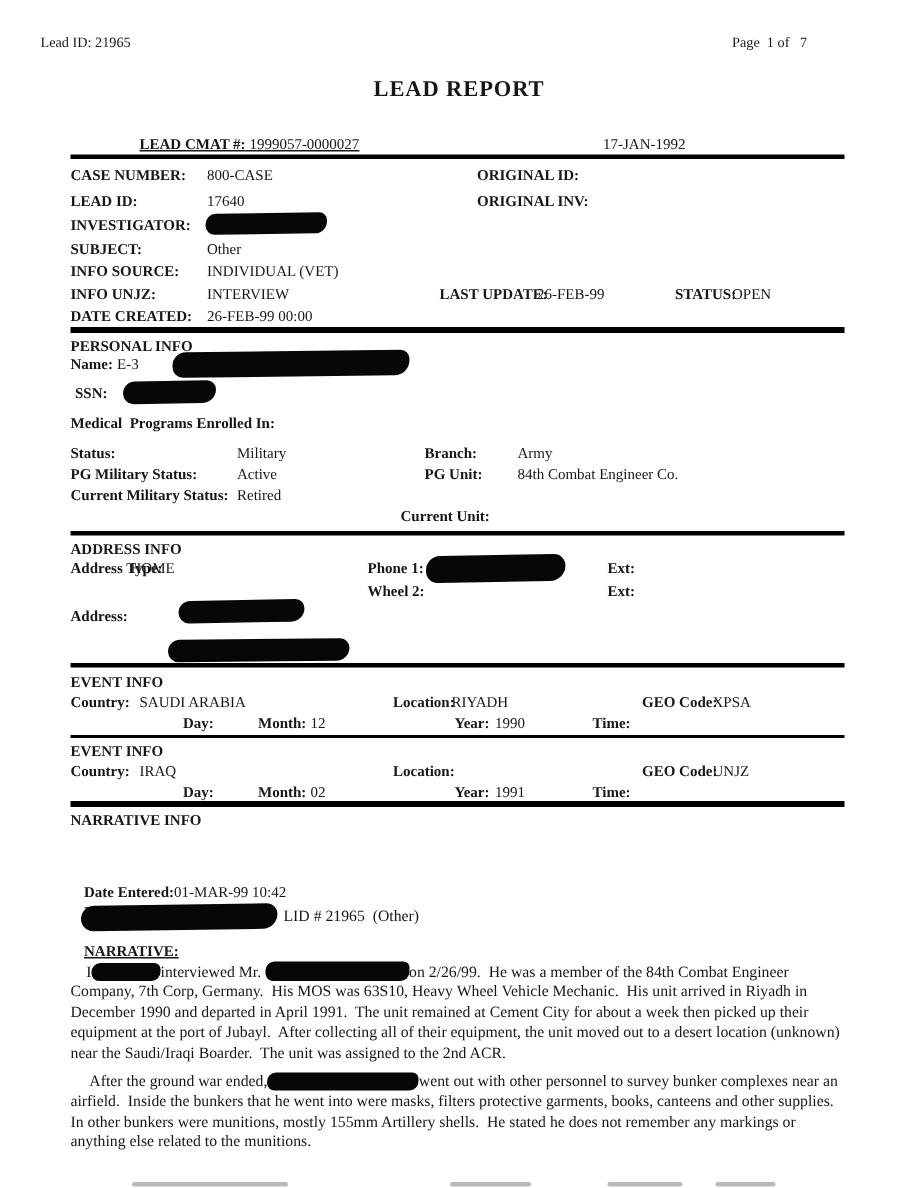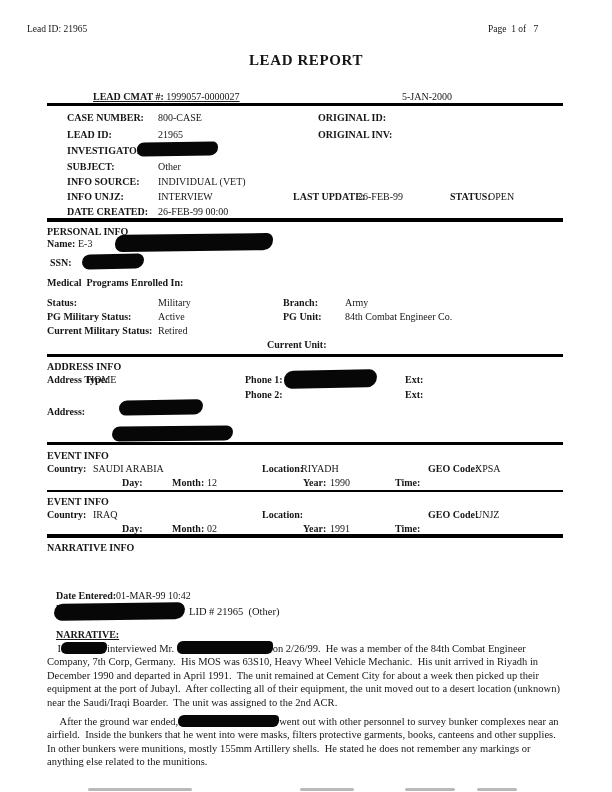--- a/index.html
+++ b/index.html
@@ -7,21 +7,21 @@
   .page {
     position:relative; width:612px; height:792px; background:#ffffff;
     font-family:"Liberation Serif", serif; color:#161616; overflow:hidden;
   }
   .t { white-space:pre-wrap; }
   .b { font-weight:700; }
   .abs { position:absolute; }
   .row { position:absolute; left:47px; width:518px; font-size:10px; line-height:12px; }
   .sub { left:56px;margin-top:35px; }
   .rule { position:absolute; left:47px; width:516px; background:#000; }
-  .lw  { display:inline-block; width:91px;margin-left:20px; }
+  .lw  { display:inline-block; width:91px; }
   .lw2 { display:inline-block; width:111px; }
   .redact {
     display:inline-block; background:#070707; border-radius:7px 5px 8px 6px;
   }
   .redact.inline { vertical-align:text-bottom; border-radius:6px 4px 6px 5px; }
   .hdr { position:absolute; top:24px; font-size:9.5px; }
   .title {
     position:absolute; top:52px; left:0; width:100%; text-align:center;
     font-size:15px; font-weight:700; letter-spacing:0.6px;
   }
@@ -38,30 +38,30 @@
 
 <div class="page">
 
   <div class="hdr t" style="left:27px">Lead ID: 21965</div>
   <div class="hdr t" style="left:488px">Page  1 of   7</div>
 
   <div class="title t">LEAD REPORT</div>
 
   <div class="cmat">
     <span class="b t">LEAD CMAT #:</span><span class="t"> 1999057-0000027</span>
-    <span class="abs t" style="left:309px">5-JAN-2000</span>
+    <span class="abs t" style="left:309px">17-JAN-1992</span>
   </div>
   <div class="rule" style="top:103px;height:3px"></div>
 
   <div class="row" style="top:112px">
     <span class="lw b t">CASE NUMBER:</span><span class="t">800-CASE</span>
     <span class="abs b t" style="left:271px">ORIGINAL ID:</span>
   </div>
   <div class="row" style="top:129px">
-    <span class="lw b t">LEAD ID:</span><span class="t">21965</span>
+    <span class="lw b t">LEAD ID:</span><span class="t">17640</span>
     <span class="abs b t" style="left:271px">ORIGINAL INV:</span>
   </div>
   <div class="row" style="top:145px">
     <span class="lw b t">INVESTIGATOR:</span>
     <span class="redact abs" style="left:90px;top:-3px;width:81px;height:14px;transform:rotate(-0.8deg)"></span>
   </div>
   <div class="row" style="top:161px">
     <span class="lw b t">SUBJECT:</span><span class="t">Other</span>
   </div>
   <div class="row" style="top:176px">
@@ -110,21 +110,21 @@
 
   <div class="sect t" style="top:361px">ADDRESS INFO</div>
   <div class="row" style="top:374px">
     <span class="b t">Address Type:</span>
     <span class="abs t" style="left:40px">HOME</span>
     <span class="abs b t" style="left:198px">Phone 1:</span>
     <span class="redact abs" style="left:237px;top:-4px;width:93px;height:18px;transform:rotate(-1deg);border-radius:10px 8px 11px 8px"></span>
     <span class="abs b t" style="left:358px">Ext:</span>
   </div>
   <div class="row" style="top:389px">
-    <span class="abs b t" style="left:198px">Phone 2:</span>
+    <span class="abs b t" style="left:198px">Wheel 2:</span>
     <span class="abs b t" style="left:358px">Ext:</span>
   </div>
   <div class="row" style="top:406px">
     <span class="b t">Address:</span>
   </div>
   <div class="redact abs" style="left:119px;top:400px;width:84px;height:15px;transform:rotate(-1deg);border-radius:8px 6px 9px 7px"></div>
   <div class="redact abs" style="left:112px;top:426px;width:121px;height:15px;transform:rotate(-0.5deg);border-radius:9px 7px 10px 8px"></div>
   <div class="rule" style="top:442px;height:2.5px"></div>
 
   <div class="sect t" style="top:450px">EVENT INFO</div>

